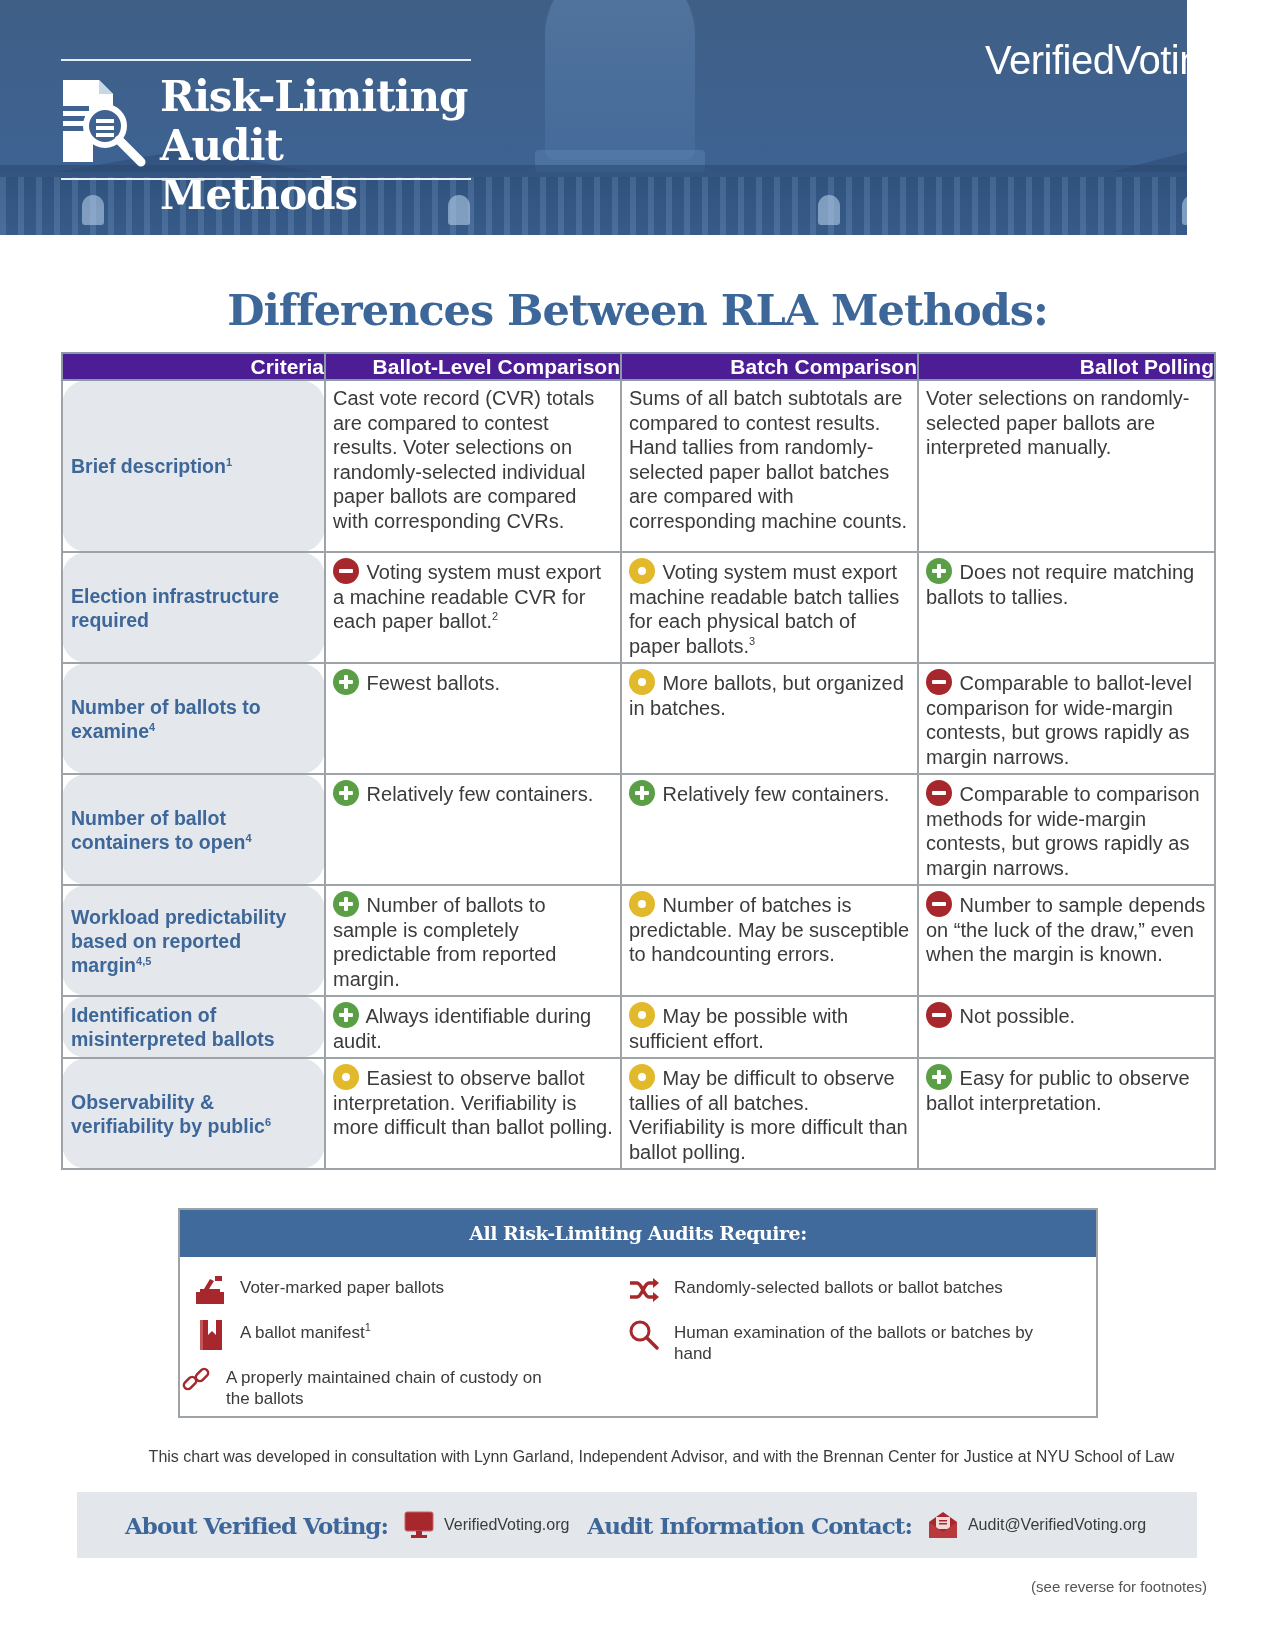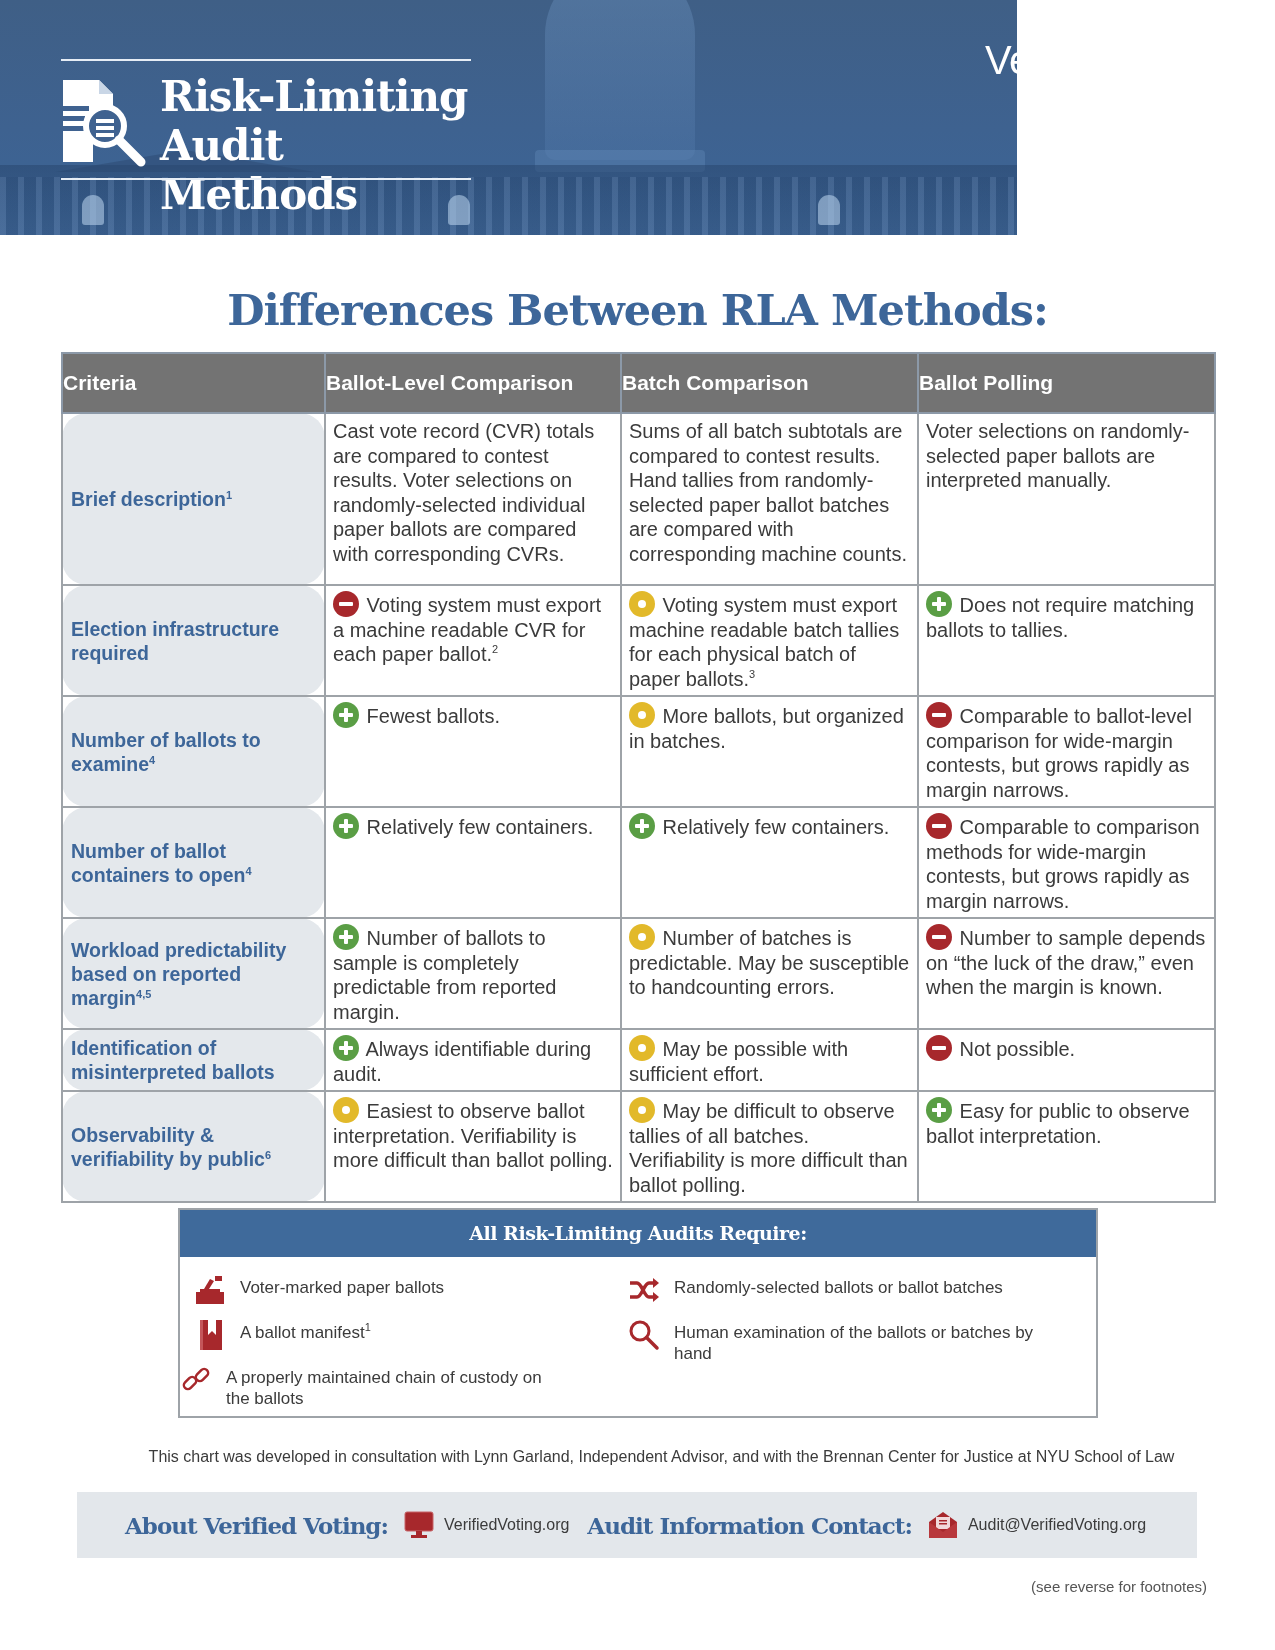--- a/index.html
+++ b/index.html
@@ -1,21 +1,21 @@
 <!DOCTYPE html>
 <html><head>
 <meta charset="utf-8">
 <style>
   * { box-sizing: border-box; margin: 0; padding: 0; }
   html, body { width: 1275px; height: 1650px; background: #ffffff; overflow: hidden; }
   body { font-family: "Liberation Sans", sans-serif; color: #3a3a3a; position: relative; }
 
   
   .banner {
-    position: absolute; left: 0; top: 0; width: 1017px; height: 235px;
+    position: absolute; left: 0; top: 0; width: 1187px; height: 235px;
     background: linear-gradient(180deg, #3f5f86 0%, #3e6290 55%, #3b6597 100%);
     overflow: hidden;
   }
   .banner .dome {
     position: absolute; left: 545px; top: -40px; width: 150px; height: 200px;
     border-radius: 75px 75px 10px 10px;
     background: linear-gradient(180deg, rgba(120,160,205,0.35), rgba(90,130,180,0.25));
   }
   .banner .dome-ring { position:absolute; left: 535px; top: 150px; width: 170px; height: 22px; background: rgba(110,150,195,0.30); border-radius: 4px; }
   .banner .building {
@@ -53,23 +53,23 @@
     font-size: 43px; letter-spacing: -1px;
   }
 
   
   table.cmp {
     position: absolute; left: 61px; top: 352px; width: 1153px;
     border-collapse: collapse; table-layout: fixed;
   }
   table.cmp th, table.cmp td { border: 2px solid #9ea3a8; vertical-align: top; }
   table.cmp th {
-    background: #737373; color: #ffffff; height: 60px;
+    background: #4c1d95; color: #ffffff; height: 27px;
     font-family: "Liberation Sans", sans-serif; font-weight: bold; font-size: 21px;
-    text-align: left; vertical-align: middle; border-color: #8c99a8;
+    text-align: right; vertical-align: middle; border-color: #8c99a8;
   }
   table.cmp td.crit {
     background: #e4e8ec; color: #3d6699; font-weight: bold;
     font-size: 19.5px; line-height: 24px; padding: 0 8px; vertical-align: middle; border-radius: 25px;
   }
   table.cmp td.val {
     background: #ffffff; color: #3b3b3b; font-size: 20px; line-height: 24.5px;
     padding: 5px 7px 4px 7px;
   }
   .sup { font-size: 11px; vertical-align: super; line-height: 0; }

